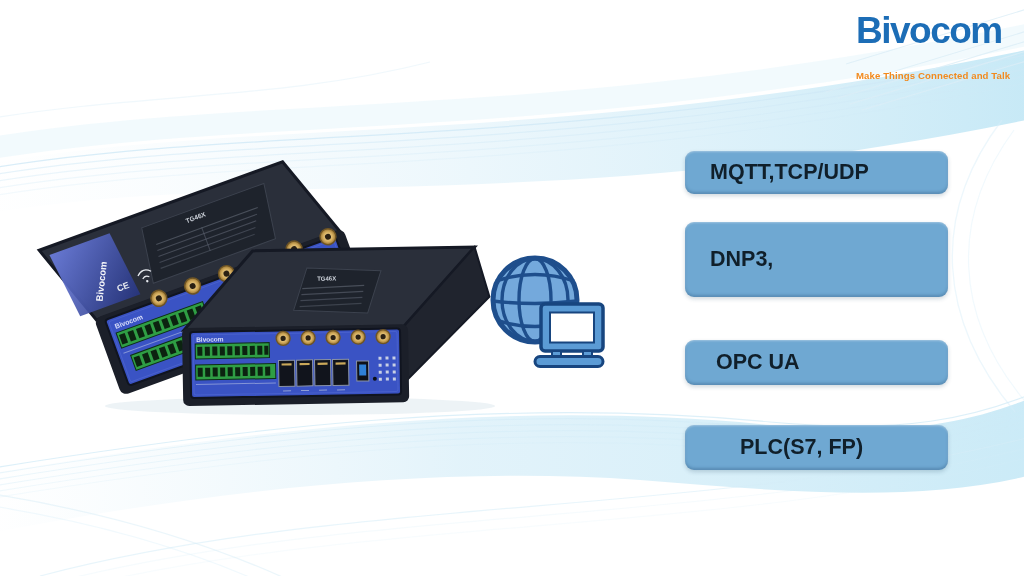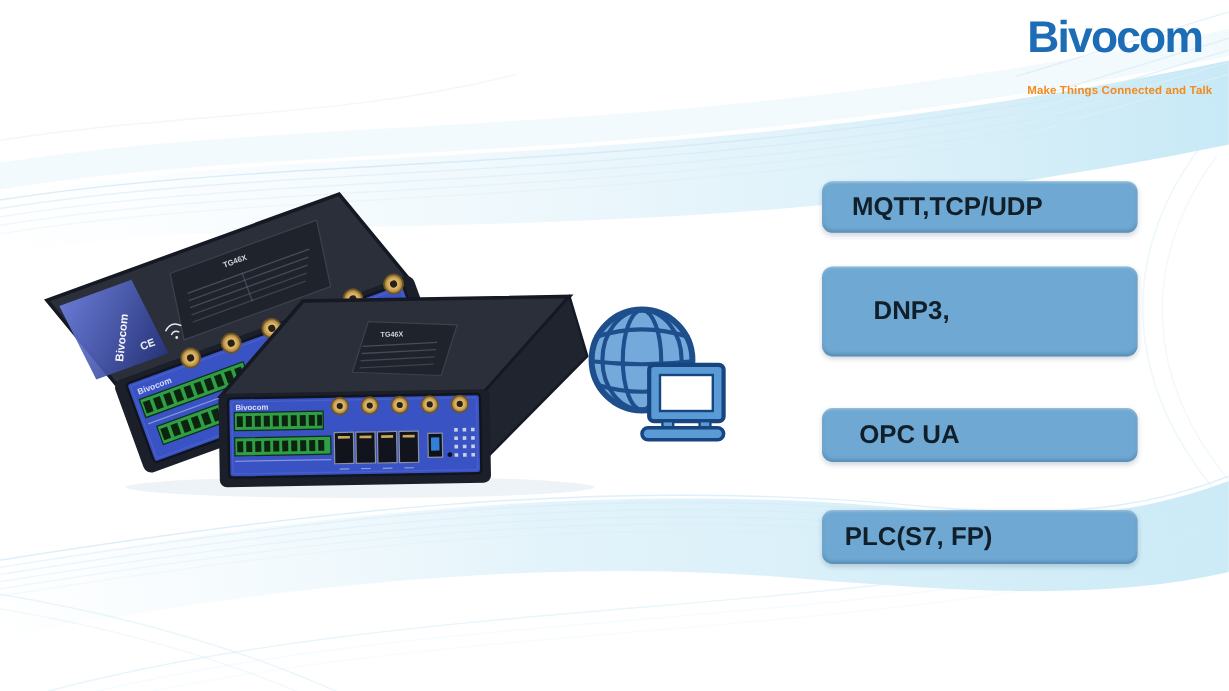--- a/index.html
+++ b/index.html
@@ -10,23 +10,23 @@
   
   .logo{position:absolute;top:12px;right:8px;z-index:3;text-align:left;width:160px;}
   .logo-brand{font-size:37px;font-weight:bold;color:#1c6db6;letter-spacing:-1.5px;line-height:1.05;}
   .logo-tagline{font-size:9.6px;font-weight:bold;color:#f28a1e;margin-top:19px;white-space:nowrap;letter-spacing:.1px;}
   
   .pbtn{position:absolute;left:685px;width:263px;background:#6fa8d2;border-radius:9px;
         color:#101f2a;font-weight:bold;font-size:21.5px;box-sizing:border-box;z-index:3;
         display:flex;flex-direction:column;justify-content:center;
         box-shadow:0 2px 4px rgba(20,60,90,.20), inset 0 -2px 3px rgba(25,65,105,.28), inset 0 1px 2px rgba(255,255,255,.35);}
   .pb1{top:135px;height:43px;padding-left:25px;margin-top:16px;}
-  .pb2{top:222px;height:75px;padding-left:43px;line-height:1.32;}
+  .pb2{top:222px;height:75px;padding-left:25px;line-height:1.32;}
   .pb3{top:340px;height:45px;padding-left:31px;}
-  .pb4{top:425px;height:45px;padding-left:19px;}
+  .pb4{top:425px;height:45px;padding-left:55px;}
   .pbtn div{pointer-events:none;}
 </style>
 </head>
 <body>
 
 <div class="stage">
 
 <svg class="bg-svg" width="1024" height="576" viewBox="0 0 1024 576">
   <defs>
     <linearGradient id="gTop" x1="0" y1="0" x2="1" y2="0">

